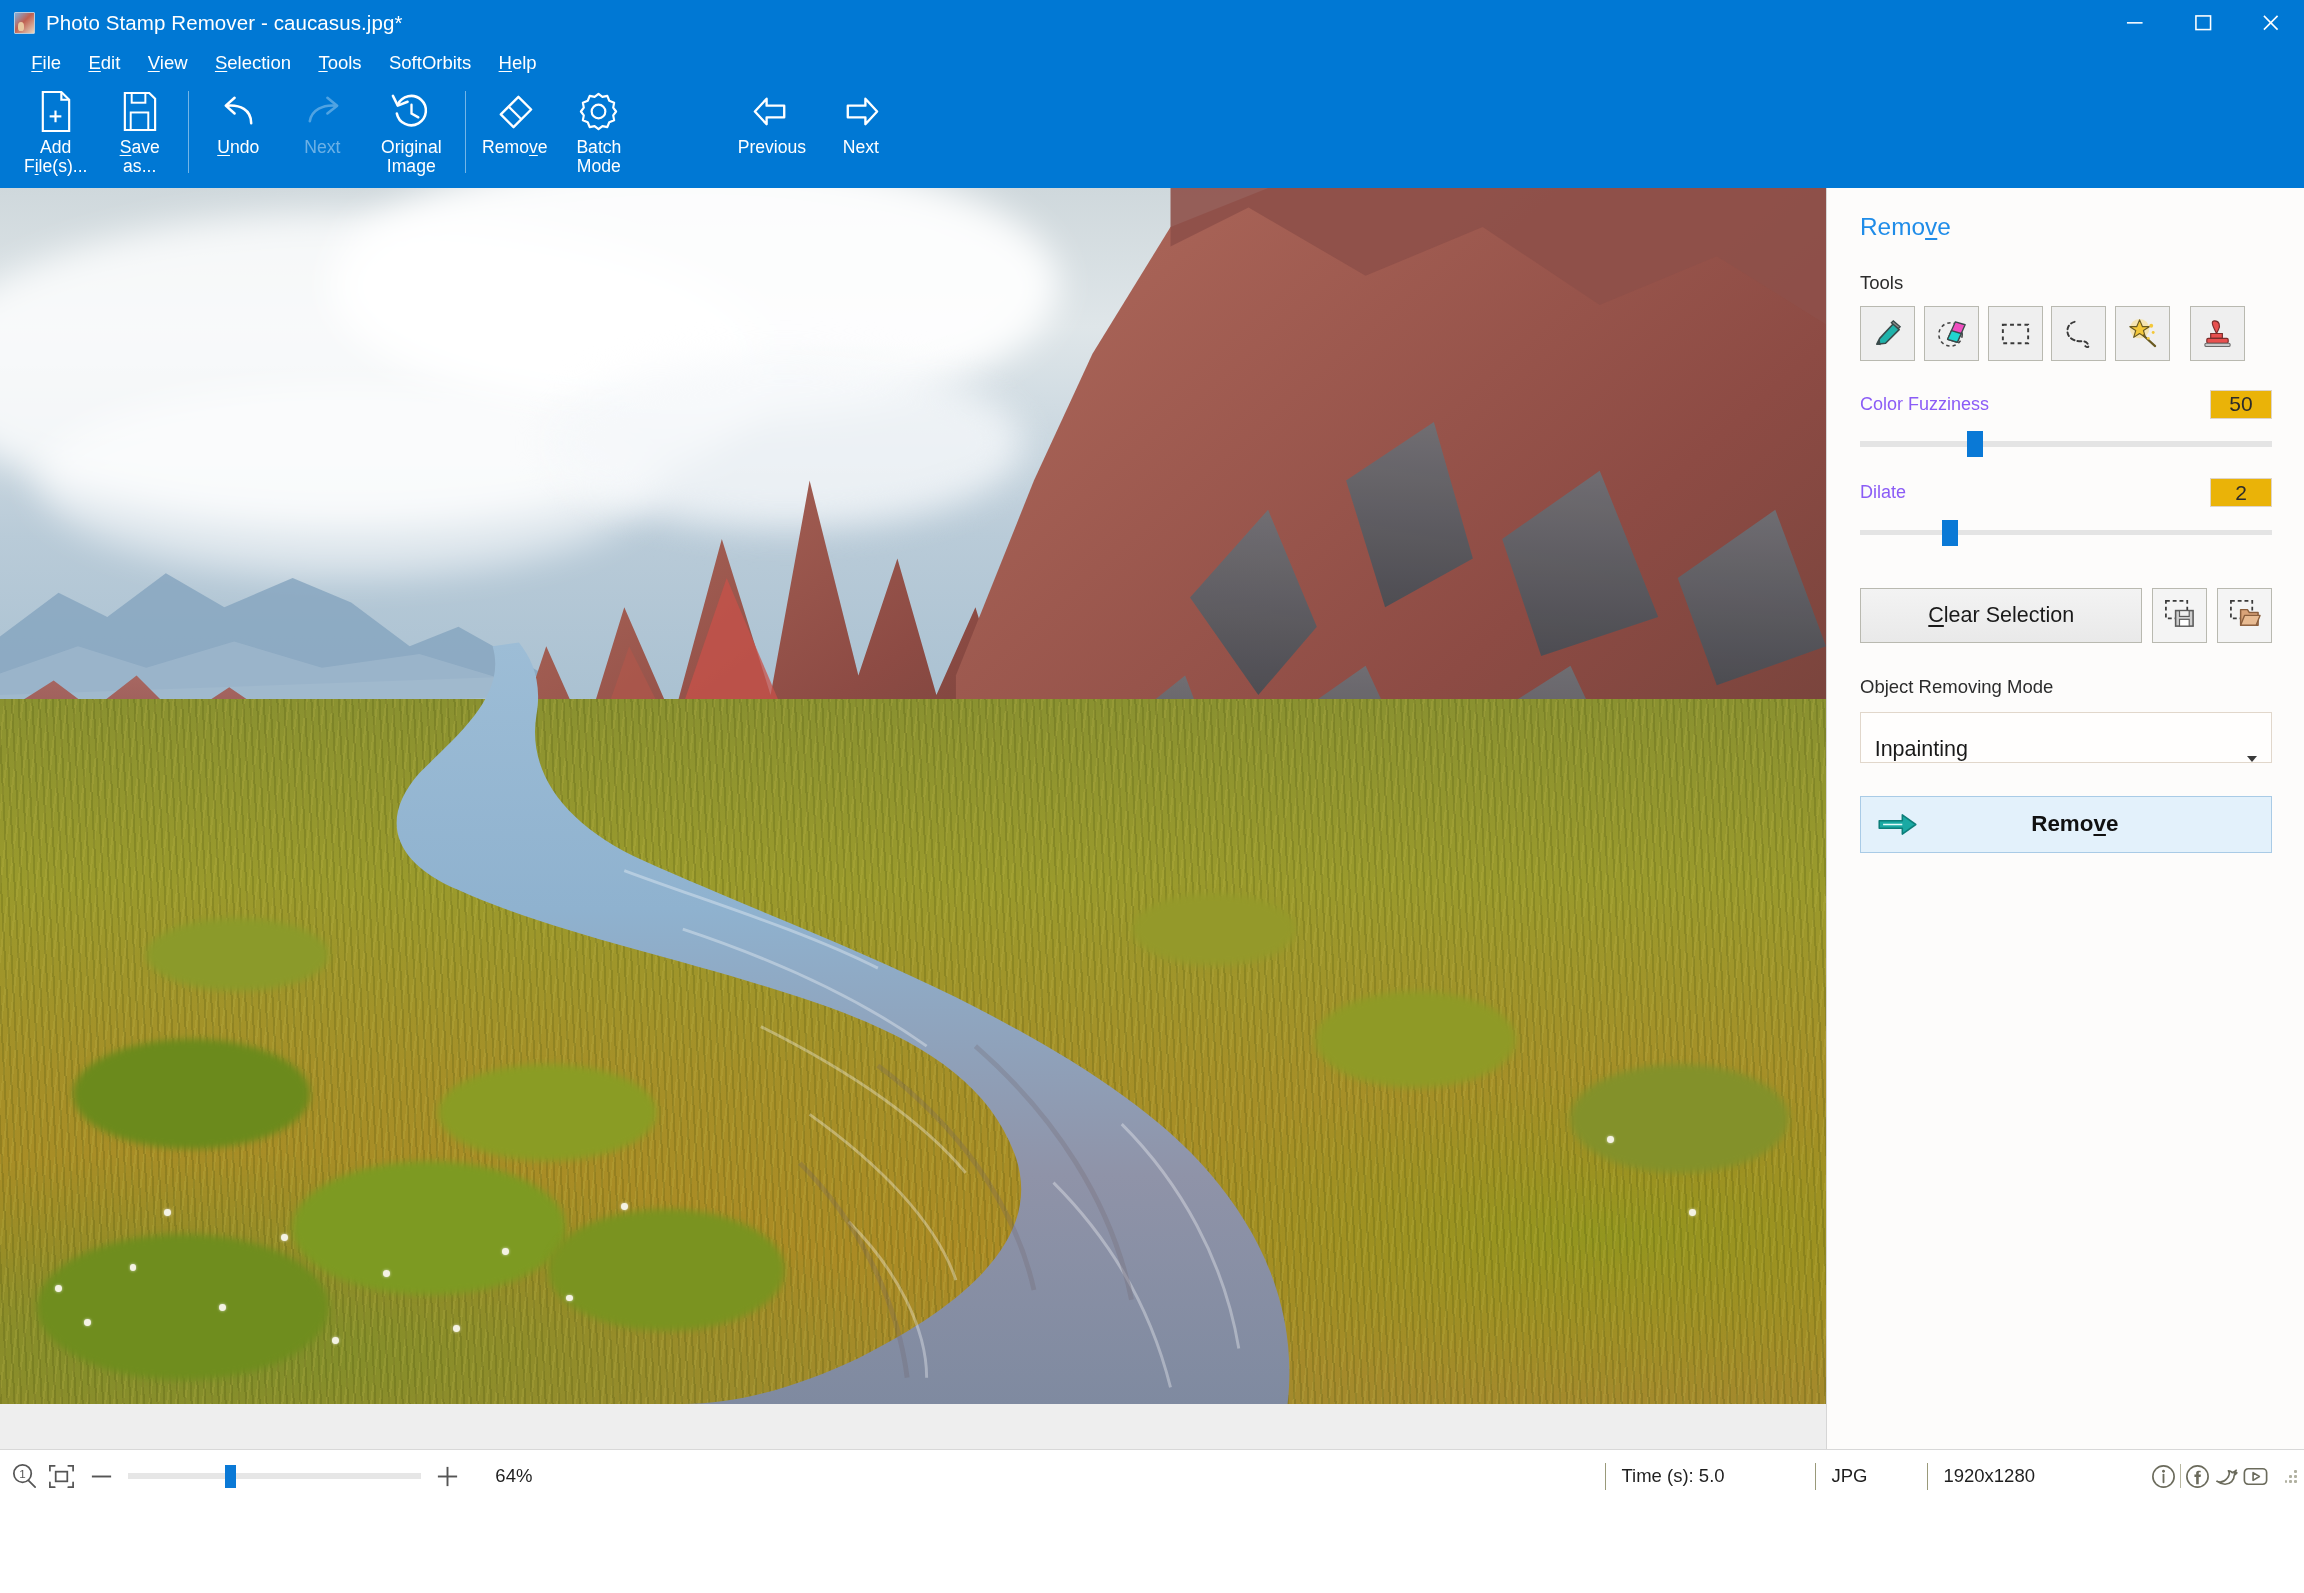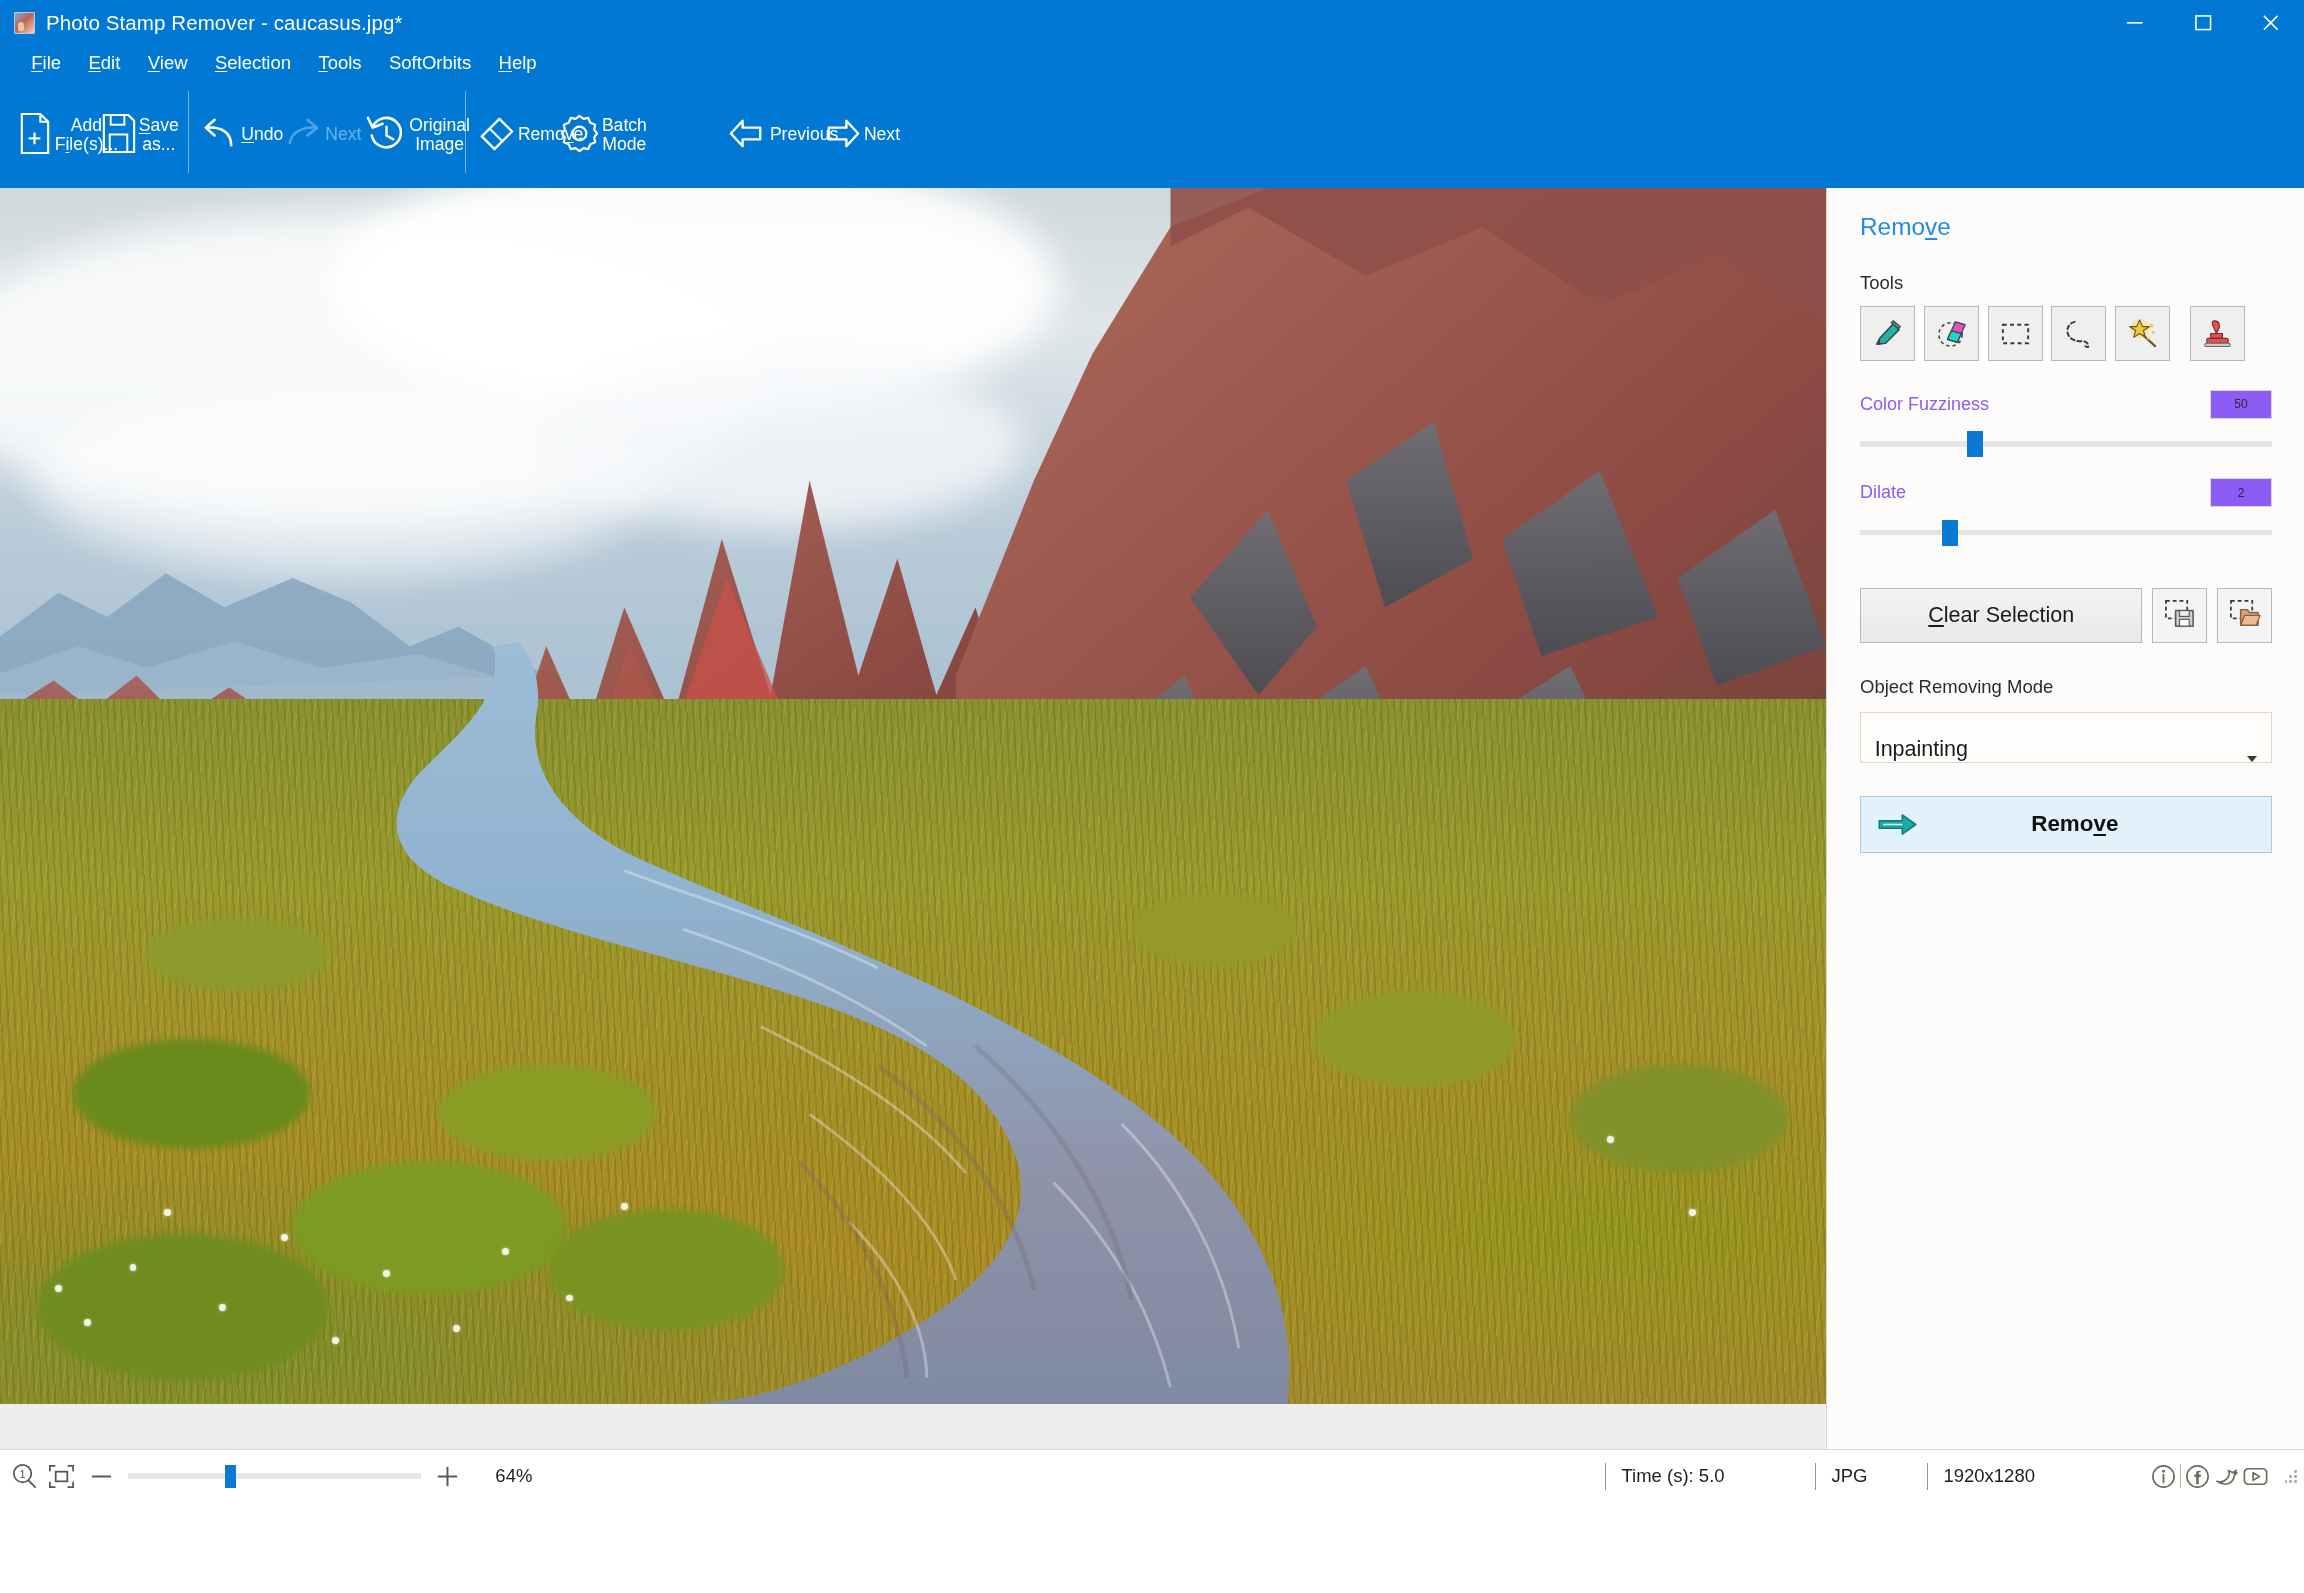--- a/index.html
+++ b/index.html
@@ -66,21 +66,21 @@
 
   
   .ribbon {
     height: 109px; background: #0078d4;
     display: flex; align-items: flex-start;
     padding-left: 13.7px; flex: none;
     position: relative;
   }
   .rib-btn {
     width: 84px; min-height: 101px;
-    display: flex; flex-direction: row; align-items: center;
+    display: flex; flex-direction: column; align-items: center;
     padding-top: 8.8px; cursor: default; color:#ffffff;
   }
   .rib-btn.wide { width: 94px; }
   .rib-btn.disabled { opacity: .42; }
   .rib-ico { height: 47px; display: flex; align-items: center; justify-content: center; }
   .rib-lbl {
     font-size: 17.6px; line-height: 1.12; text-align: center;
     margin-top: 2.9px; white-space: pre-line;
   }
   .rib-lbl u { text-decoration: underline; text-underline-offset: 2px; }
@@ -180,22 +180,22 @@
   .tool-btn:last-child { margin-left: 10.7px; }
   .tool-btn svg { display:block; }
 
   .field-row {
     display:flex; align-items:center; justify-content:space-between;
     margin-bottom: 8.8px;
   }
   .field-row .lbl { font-size: 18px; color:#8b5cf6; }
   .num-box {
     width: 62px; height: 29px;
-    border: 1px solid #ded4c8; background:#8b5cf6;
-    font-size: 12px; color:#2b2b2b;
+    border: 1px solid #ded4c8; background:#eab308;
+    font-size: 21px; color:#2b2b2b;
     display:flex; align-items:center; justify-content:center;
     font-family: "Liberation Sans", sans-serif;
   }
   .slider {
     position: relative; height: 33px; margin-bottom: 17.6px;
   }
   .slider-track {
     position:absolute; left:0; right:0; top:13.7px; height:5.9px;
     background:#e4e4e4;
   }

